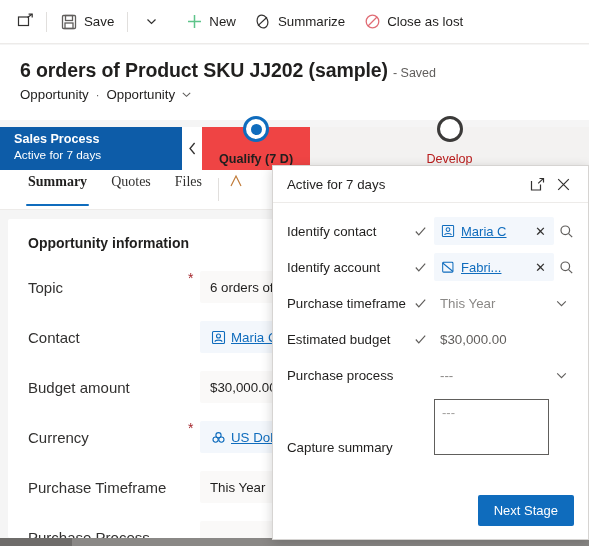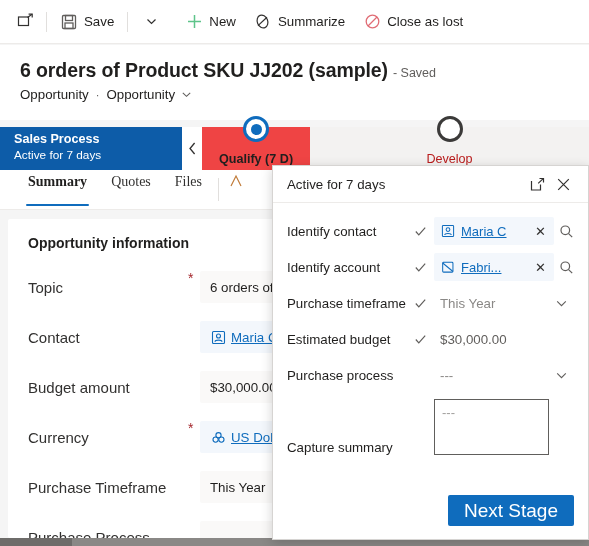--- a/index.html
+++ b/index.html
@@ -314,21 +314,21 @@
     padding: 5px 7px;
   }
   .fly-foot {
     flex: 0 0 auto;
     padding: 8px 14px 13px 14px;
     display: flex; justify-content: flex-end;
   }
   .nextbtn {
     background: #0f6cbd;
     color: #ffffff;
-    font-size: 19px;
+    font-size: 13px;
     border: none;
     border-radius: 2px;
     height: 31px;
     padding: 0 16px;
     font-family: "Liberation Sans", sans-serif;
     cursor: pointer;
   }
 
   
   .bottombar {

